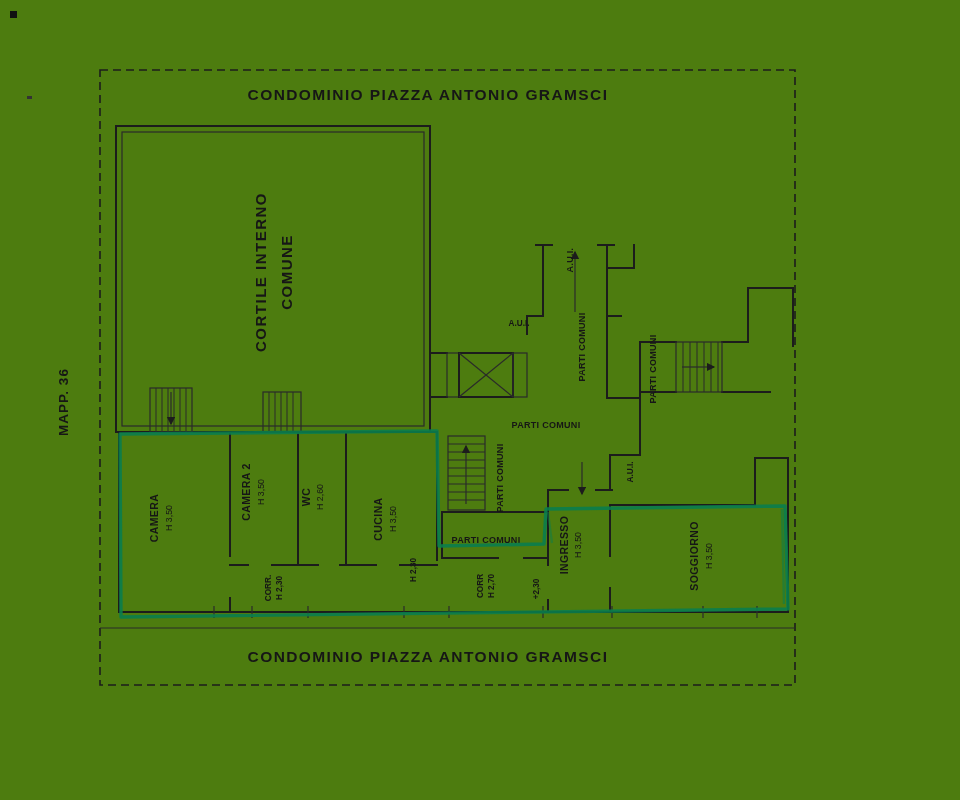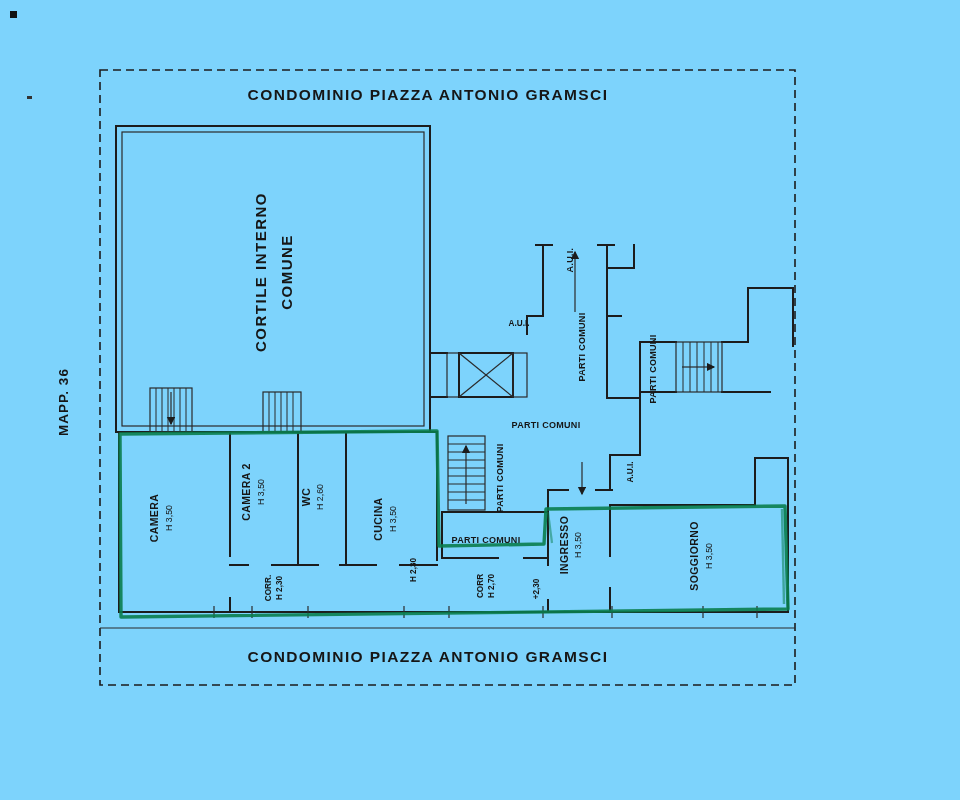--- a/index.html
+++ b/index.html
@@ -1,16 +1,16 @@
 <!DOCTYPE html>
 <html><head>
 <meta charset="utf-8">
 <style>
   html,body{margin:0;padding:0;background:#ffffff;}
-  .page{position:relative;width:960px;height:800px;background:#7dd3fc;overflow:hidden;}
+  .page{position:relative;width:960px;height:800px;background:#4d7c0f;overflow:hidden;}
   svg{display:block;}
   text{font-family:"Liberation Sans", sans-serif;fill:#161616;}
   .t-title{font-size:15.5px;font-weight:700;letter-spacing:1.4px;}
   .t-map{font-size:13.5px;font-weight:700;letter-spacing:1px;}
   .t-court{font-size:15px;font-weight:700;letter-spacing:1.5px;}
   .t-room{font-size:10.5px;font-weight:700;letter-spacing:.4px;}
   .t-h{font-size:8.8px;font-weight:400;}
   .t-small{font-size:9px;font-weight:700;letter-spacing:.3px;}
   .t-tiny{font-size:8.2px;font-weight:700;}
   .w{stroke:#1c1c1c;stroke-width:2;fill:none;stroke-linecap:square;}

